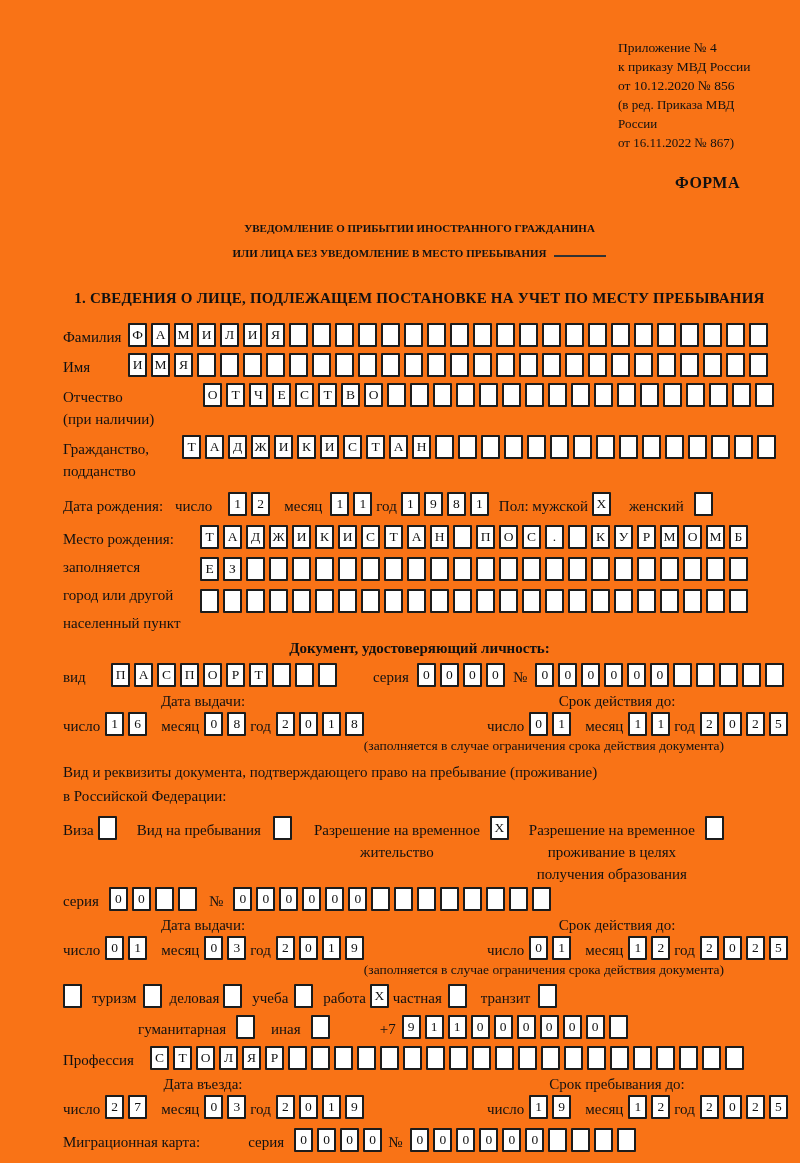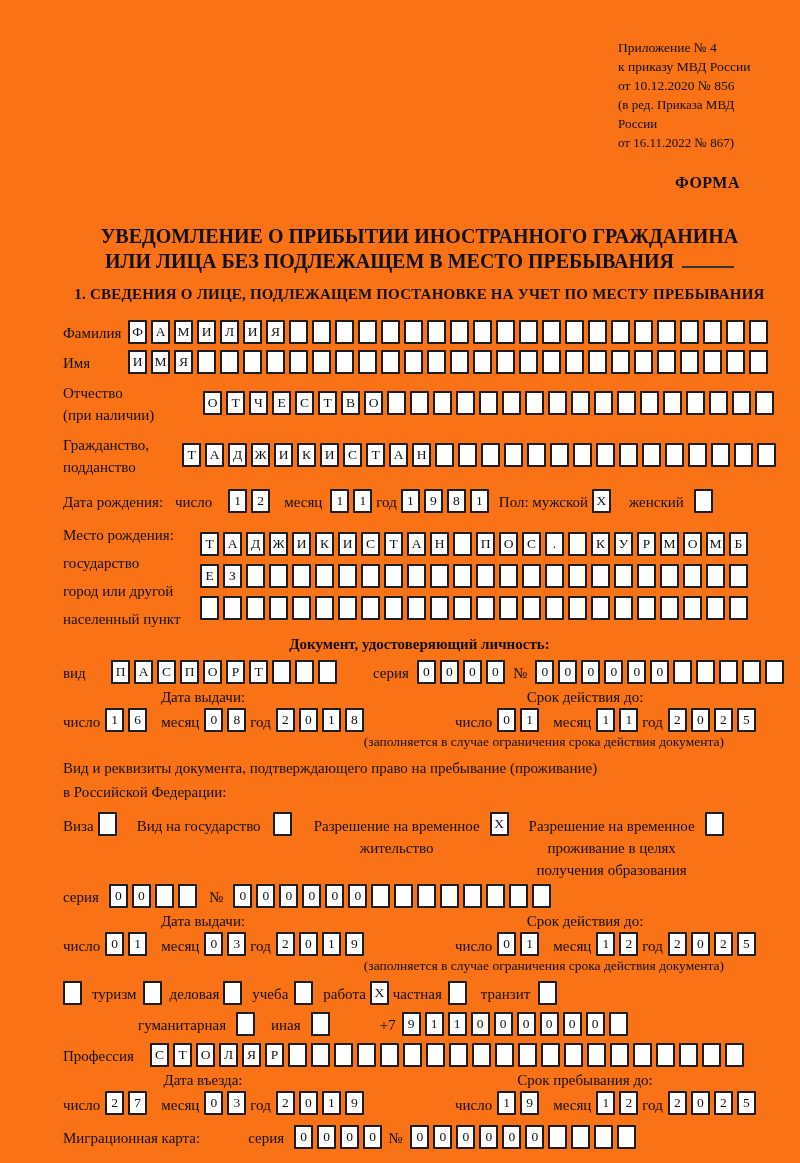--- a/index.html
+++ b/index.html
@@ -13,42 +13,42 @@
     font-size:15px;
     overflow:hidden;
   }
   .inner { padding:38px 24px 0 63px; }
 
   
   .ref { margin-left:555px; line-height:19px; font-size:13.5px; }
   .ref .small { font-size:13px; }
   .forma { text-align:right; padding-right:36px; font-weight:bold; margin-top:22px; font-size:16px; letter-spacing:.5px; }
 
-  .title { text-align:center; font-weight:bold; font-size:20px; margin-top:32px; line-height:25px; }
+  .title { text-align:center; font-weight:bold; font-size:11px; margin-top:24px; line-height:25px; }
   .blank-line { display:inline-block; width:52px; border-bottom:2px solid #333; height:14px; margin-left:8px; }
 
-  .sec-head { text-align:center; font-weight:bold; font-size:15px; margin-top:12px; margin-bottom:16px; letter-spacing:.2px; }
+  .sec-head { text-align:center; font-weight:bold; font-size:15px; margin-top:24px; margin-bottom:16px; letter-spacing:.2px; }
 
   
-  .f-row { display:flex; align-items:center; margin-bottom:5px; }
+  .f-row { display:flex; align-items:flex-start; margin-bottom:5px; }
   .f-label { flex:0 0 auto; padding-top:3px; line-height:22px; }
   .cells { display:flex; flex-wrap:nowrap; flex:0 0 auto; }
   .cell {
     width:15px; height:20px;
     border:2px solid #1c1c1c; border-radius:1px;
     margin-right:4px;
     display:inline-flex; align-items:center; justify-content:center;
     font-size:13.5px; line-height:20px;
     background:#fff;
   }
   .lbl { padding-top:3px; line-height:22px; }
 
   .doc-head { text-align:center; font-weight:bold; margin:6px 0 6px 0; }
 
-  .two-col { display:flex; margin-top:4px; }
+  .two-col { display:flex; margin-top:4px;gap:32px; }
   .dcol-left { width:392px; flex:0 0 auto; }
   .dcol-right { flex:1 1 auto; }
   .col-head-l { width:280px; text-align:center; margin-bottom:2px; }
   .col-head-r { width:190px; margin-left:35px; text-align:center; margin-bottom:2px; }
   .date-line { display:flex; align-items:flex-start; }
   .date-line .lbl { margin-right:5px; }
   .gap10 { margin-left:10px; }
   .gap14 { margin-left:14px; }
   .note-right { text-align:right; padding-right:52px; font-size:13.5px; margin-top:1px; margin-bottom:6px; }
 
@@ -67,21 +67,21 @@
       <div>от 10.12.2020 № 856</div>
       <div class="small">(в ред. Приказа МВД России</div>
       <div class="small">от 16.11.2022 № 867)</div>
     </div>
 
     <div class="forma">ФОРМА</div>
 
     <div class="title">
       <div>УВЕДОМЛЕНИЕ О ПРИБЫТИИ ИНОСТРАННОГО ГРАЖДАНИНА</div>
       <div>
-        <span>ИЛИ ЛИЦА БЕЗ ПОДЛЕЖАЩЕМ В МЕСТО ПРЕБЫВАНИЯ</span><span class="blank-line"></span>
+        <span>ИЛИ ЛИЦА БЕЗ УВЕДОМЛЕНИЕ В МЕСТО ПРЕБЫВАНИЯ</span><span class="blank-line"></span>
       </div>
     </div>
 
     <div class="sec-head">1. СВЕДЕНИЯ О ЛИЦЕ, ПОДЛЕЖАЩЕМ ПОСТАНОВКЕ НА УЧЕТ ПО МЕСТУ ПРЕБЫВАНИЯ</div>
 
     <div class="f-row">
       <div class="f-label" style="width:65px;">Фамилия</div>
       <div class="cells">
           <span class="cell">Ф</span>
           <span class="cell">А</span>
@@ -242,21 +242,21 @@
         </div>
       <span class="lbl gap14" style="margin-right:10px;">женский</span>
       <div class="cells">
           <span class="cell"></span>
         </div>
     </div>
 
     <div class="f-row" style="margin-top:8px;">
       <div class="f-label" style="width:137px;">
         <div>Место рождения:</div>
-        <div style="margin-top:6px;">государство</div>
+        <div style="margin-top:6px;">заполняется</div>
         <div style="margin-top:6px;">город или другой</div>
         <div style="margin-top:6px;">населенный пункт</div>
       </div>
       <div>
         <div class="cells" style="margin-bottom:8px;">
             <span class="cell">Т</span>
             <span class="cell">А</span>
             <span class="cell">Д</span>
             <span class="cell">Ж</span>
             <span class="cell">И</span>
@@ -425,21 +425,21 @@
     <div style="line-height:24px;">
       <div>Вид и реквизиты документа, подтверждающего право на пребывание (проживание)</div>
       <div>в Российской Федерации:</div>
     </div>
 
     <div class="cb-row">
       <span class="lbl" style="margin-right:4px;">Виза</span>
       <div class="cells">
           <span class="cell"></span>
         </div>
-      <span class="lbl" style="margin-left:16px;margin-right:12px;">Вид на государство</span>
+      <span class="lbl" style="margin-left:16px;margin-right:12px;">Вид на пребывания</span>
       <div class="cells">
           <span class="cell"></span>
         </div>
       <div class="ml-label" style="margin-left:18px;padding-top:3px;">
         <div>Разрешение на временное</div>
         <div>жительство</div>
       </div>
       <div class="cells" style="margin-left:10px;">
           <span class="cell">X</span>
         </div>

